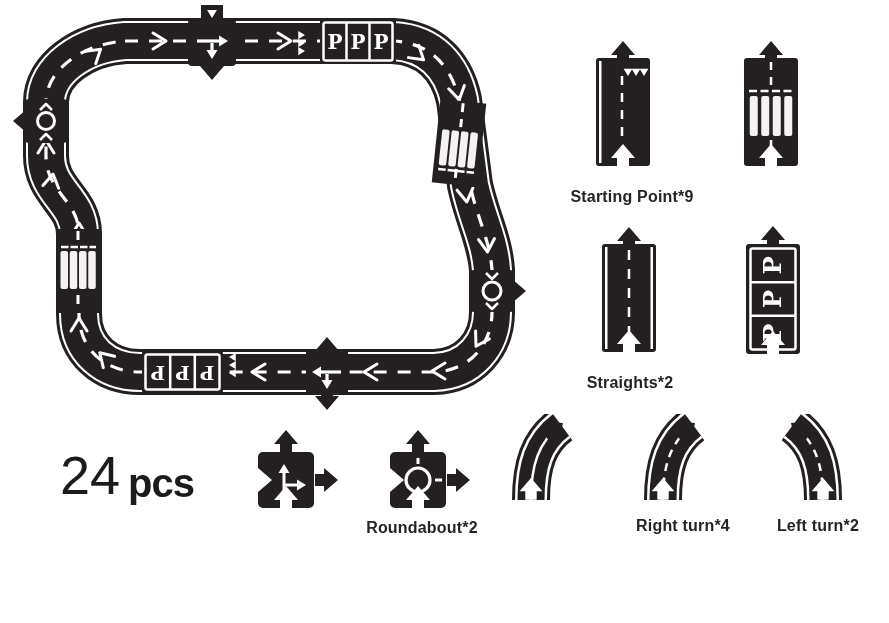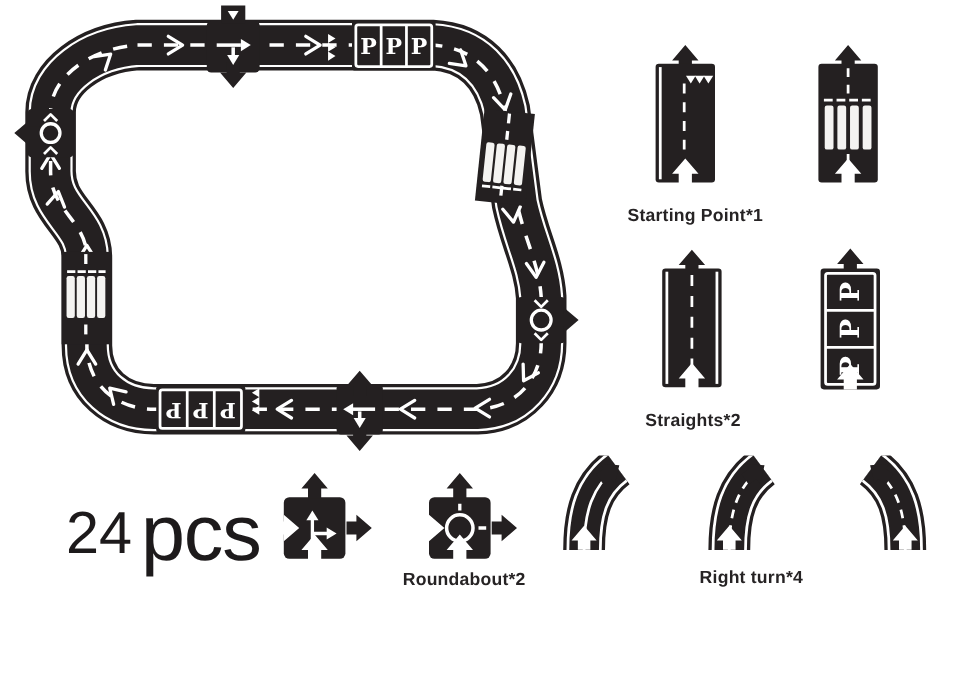--- a/index.html
+++ b/index.html
@@ -1,23 +1,23 @@
 <!DOCTYPE html>
 <html><head>
 <meta charset="utf-8">
 <style>
   html,body{margin:0;padding:0;background:#ffffff;}
   #stage{position:relative;width:889px;height:623px;background:#ffffff;overflow:hidden;
          font-family:"Liberation Sans",sans-serif;}
   .abs{position:absolute;}
   .plabel{position:absolute;font-weight:bold;font-size:16px;color:#262324;text-align:center;
           letter-spacing:.2px;white-space:nowrap;}
-  #count-block{position:absolute;left:60px;top:444px;display:flex;align-items:center;gap:8px;color:#1d1a1b;}
+  #count-block{position:absolute;left:60px;top:444px;display:flex;align-items:flex-end;gap:8px;color:#1d1a1b;}
   #count-number{font-size:54px;font-weight:400;}
-  #count-unit{font-size:72px;font-weight:400;letter-spacing:-1px;}
+  #count-unit{font-size:40px;font-weight:700;letter-spacing:-1px;}
   svg{display:block;}
   .road{fill:none;stroke-linejoin:round;}
   text.pletter{font-family:"DejaVu Serif","Liberation Serif",serif;font-weight:bold;fill:#ffffff;}
 </style>
 </head>
 <body>
 
 <div id="stage">
 
   <svg class="abs" style="left:0;top:0" width="555" height="420" viewBox="0 0 555 420">
@@ -237,23 +237,24 @@
 
   <svg class="abs" style="left:764px;top:414px" width="86" height="92" viewBox="0 0 86 92">
     <path d="M59,86 C59,52 52,28 29,11" class="road" stroke="#242021" stroke-width="38"></path>
     <path d="M59,86 C59,52 52,28 29,11" class="road" stroke="#ffffff" stroke-width="32"></path>
     <path d="M59,86 C59,52 52,28 29,11" class="road" stroke="#242021" stroke-width="27"></path>
     <path d="M59,86 C59,52 52,28 29,11" class="road" stroke="#ffffff" stroke-width="2.5" stroke-dasharray="8 6.5"></path>
     <use href="#tabUp" transform="translate(27,9) rotate(-54) scale(0.95)" fill="#242021"></use>
     <use href="#tabUp" transform="translate(59,64) scale(0.95)" fill="#ffffff"></use>
   </svg>
 
-  <div class="plabel" style="left:552px;top:188px;width:160px">Starting Point*1</div>
+  <div class="plabel" style="left:552px;top:188px;width:160px">Starting Point*9</div>
   <div class="plabel" style="left:556px;top:374px;width:148px">Straights*2</div>
   <div class="plabel" style="left:348px;top:519px;width:148px">Roundabout*2</div>
   <div class="plabel" style="left:618px;top:517px;width:130px">Right turn*4</div>
+  <div class="plabel" style="left:756px;top:517px;width:124px">Left turn*2</div>
 
   <div id="count-block">
     <span id="count-number">24</span>
     <span id="count-unit">pcs</span>
   </div>
 
 </div>
 
 </body></html>

